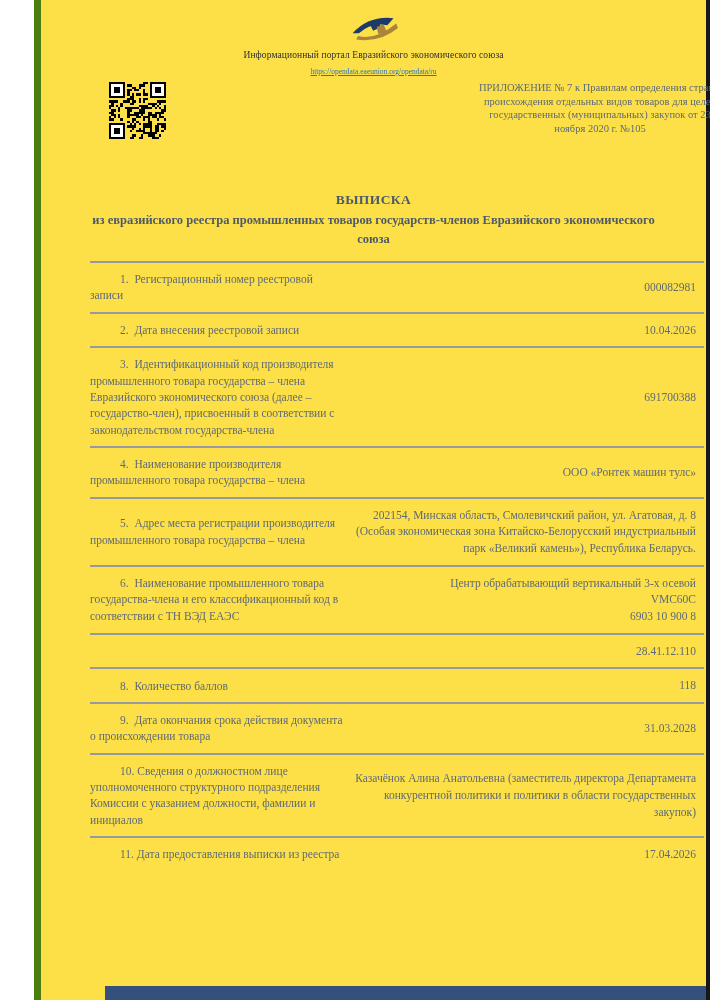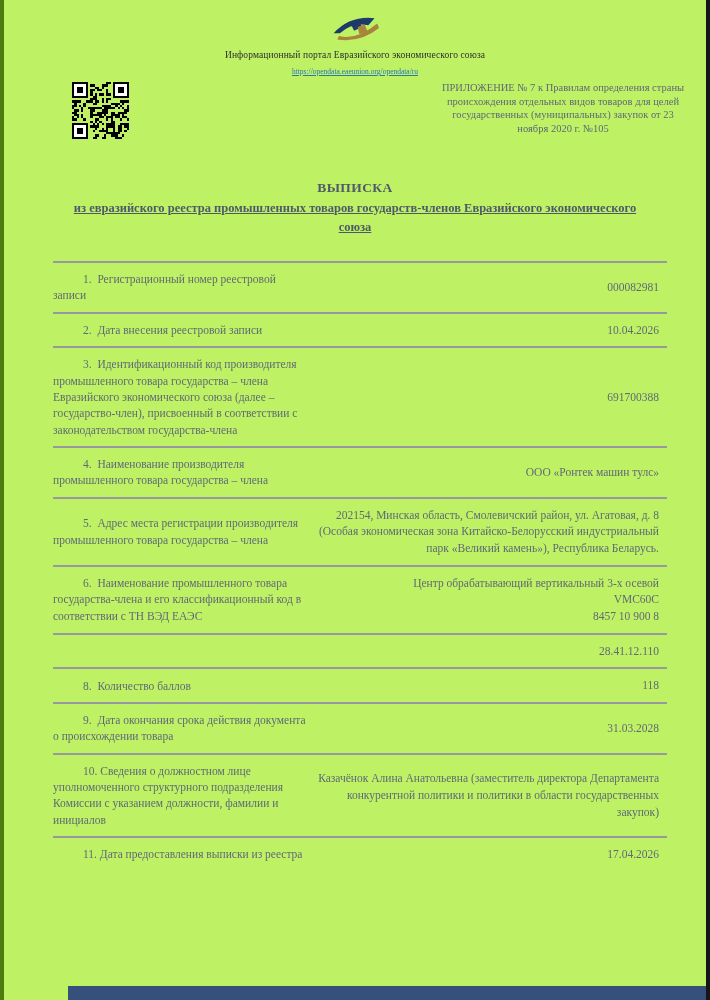--- a/index.html
+++ b/index.html
@@ -1,48 +1,49 @@
 <!DOCTYPE html>
 <html><head>
 <meta charset="utf-8">
 <style>
   html,body { margin:0; padding:0; }
   body {
     width:710px; height:1000px; position:relative; background:#ffffff;
     font-family:"Liberation Serif", serif; overflow:hidden;
   }
   .page {
-    position:absolute; inset:0; background:#bef264;
-    border-left:4px solid #4d7c0f; border-right:4px solid #161616;
+    position:absolute; inset:0; background:#fde047;
+    border-left:7px solid #4d7c0f; border-right:4px solid #161616;
     box-sizing:border-box;
+    margin-left:34px;
   }
   
   .header { position:absolute; top:12px; left:0; width:100%; text-align:center; }
   .logo { display:inline-block; }
   .portal-title {
     margin-top:2px; font-size:9.5px; color:#2e2e2e; letter-spacing:0.1px;
   }
   .portal-url {
     display:inline-block; font-size:7.5px; color:#2878b8; margin-top:1px;
   }
   
   .qr { position:absolute; top:82px; left:68px; width:57px; height:57px; }
   
   .appendix {
     position:absolute; top:81px; left:433px; width:252px;
     font-size:10.5px; line-height:1.3; color:#5d6a78; text-align:center;
   }
   
   .doc-title {
-    position:absolute; top:180px; left:0; width:100%; text-align:center;
+    position:absolute; top:192px; left:0; width:100%; text-align:center;
     color:#4e5a69; font-weight:bold;
   }
   .doc-title .main { font-size:13.5px; letter-spacing:0.4px; }
   .doc-title .sub {
-    font-size:12.5px; width:580px; margin:3px auto 0 auto; line-height:1.5;text-decoration:underline;
+    font-size:12.5px; width:580px; margin:3px auto 0 auto; line-height:1.5;
   }
   
   .registry {
     position:absolute; top:261px; left:49px; width:614px;
     color:#5f6a76; font-size:11.5px;
   }
   .row {
     display:flex; align-items:center; border-top:2px solid #969aa0;
     padding:8px 0;
   }
@@ -329,21 +330,21 @@
 
     <div class="row">
       <div class="cell label"><span class="num">5.</span>&nbsp;&nbsp;<span>Адрес места регистрации производителя промышленного товара государства – члена</span></div>
       <div class="cell value">202154, Минская область, Смолевичский район, ул. Агатовая, д. 8 (Особая экономическая зона Китайско-Белорусский индустриальный парк «Великий камень»), Республика Беларусь.</div>
     </div>
 
     <div class="row">
       <div class="cell label"><span class="num">6.</span>&nbsp;&nbsp;<span>Наименование промышленного товара государства-члена и его классификационный код в соответствии с ТН ВЭД ЕАЭС</span></div>
       <div class="cell value">Центр обрабатывающий вертикальный 3-х осевой
 VMC60C
-8457 10 900 8</div>
+6903 10 900 8</div>
     </div>
 
     <div class="row">
       <div class="cell value">28.41.12.110</div>
     </div>
 
     <div class="row">
       <div class="cell label"><span class="num">8.</span>&nbsp;&nbsp;<span>Количество баллов</span></div>
       <div class="cell value">118</div>
     </div>

